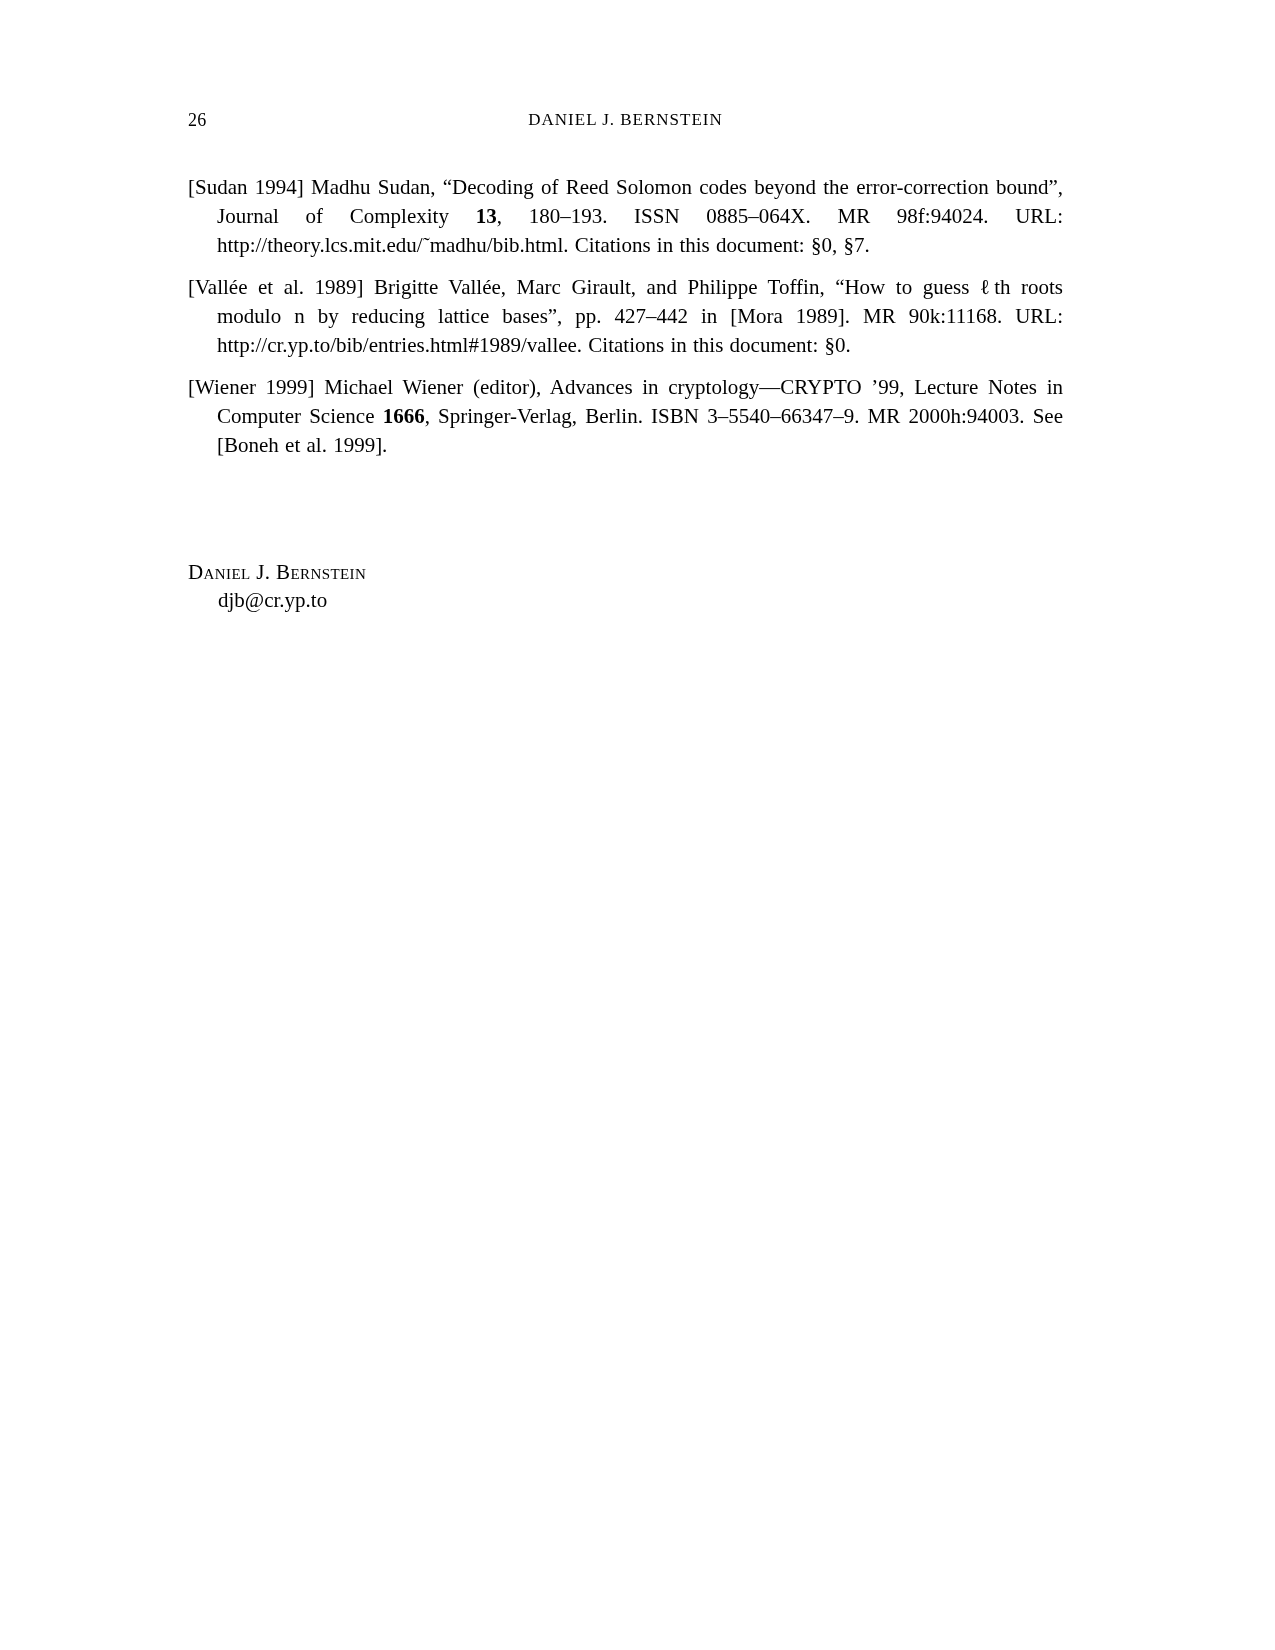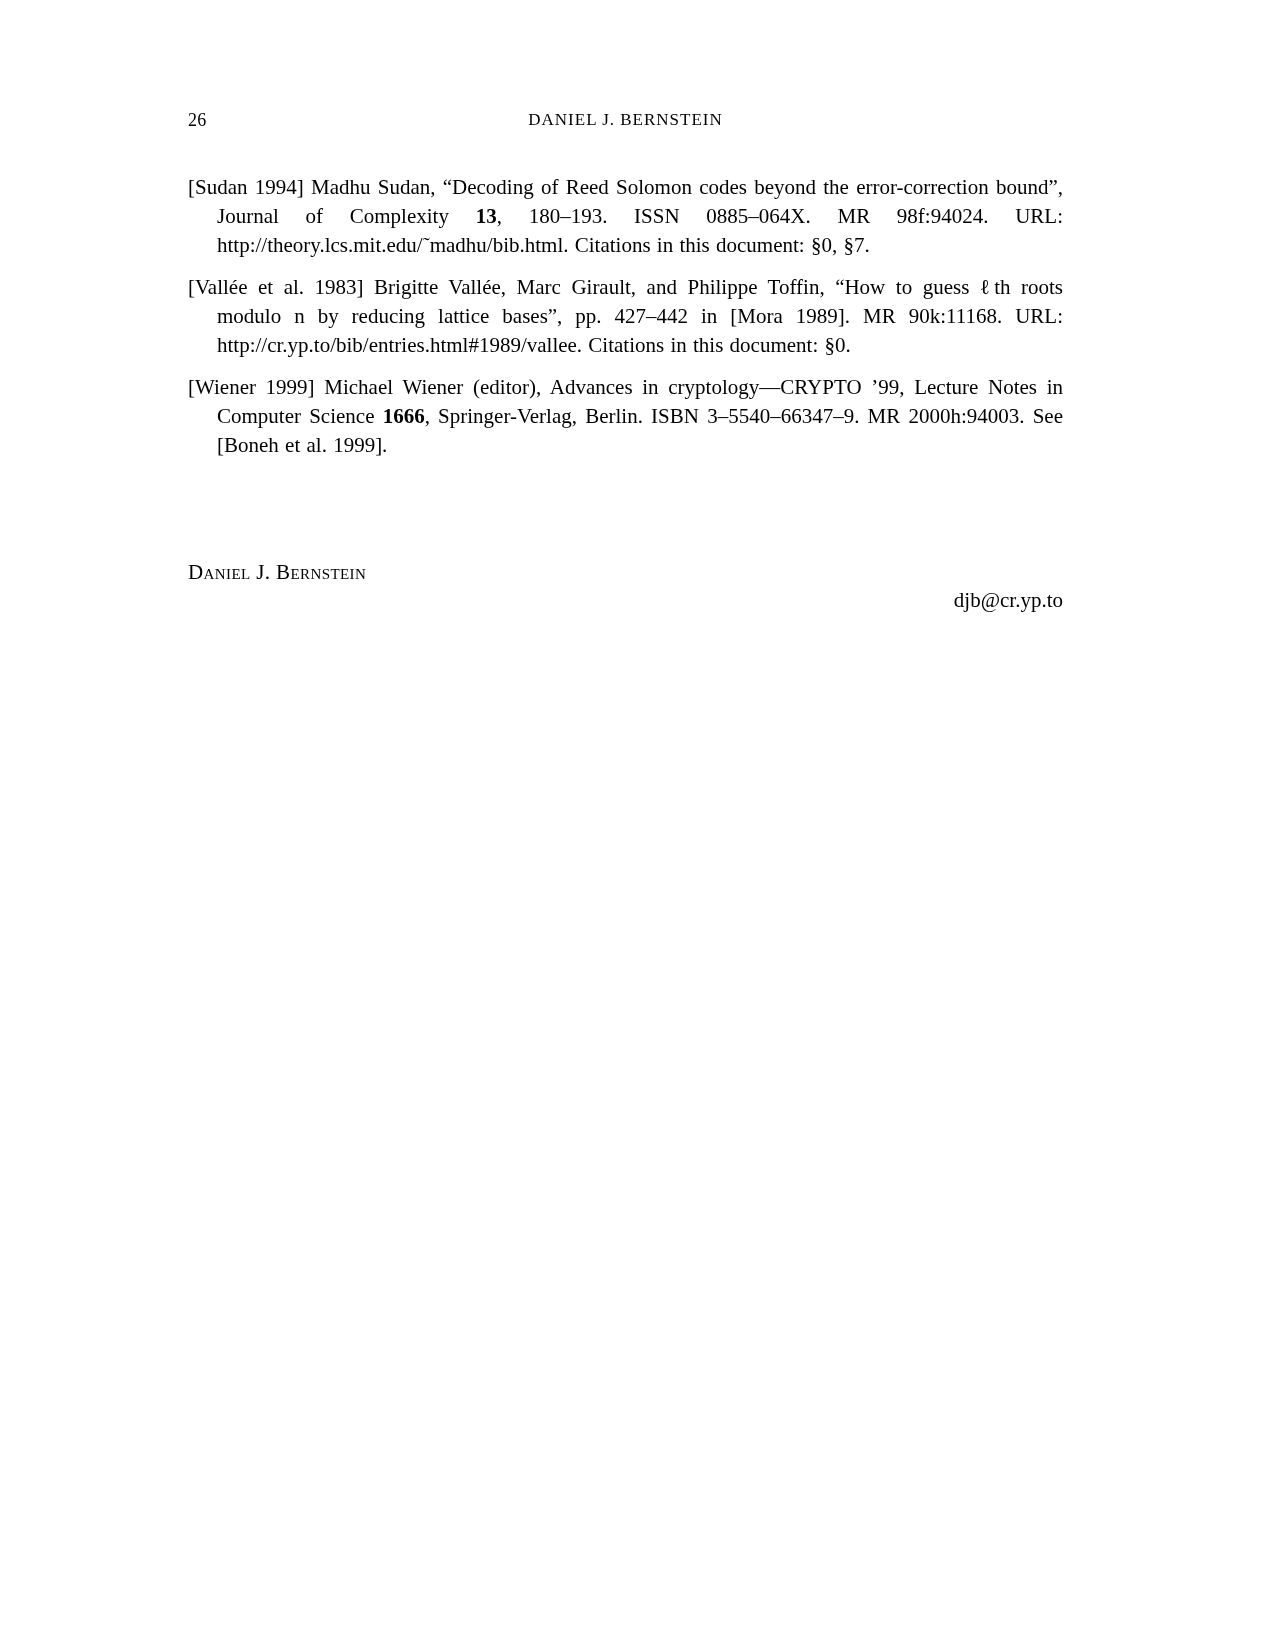--- a/index.html
+++ b/index.html
@@ -59,35 +59,35 @@
   .address {
     position: absolute;
     top: 558px;
     left: 188px;
     width: 875px;
     font-size: 21px;
     line-height: 28px;
   }
   .addr-line { white-space: nowrap; }
   .addr-line.sc { font-variant: small-caps; letter-spacing: 0.4px; }
-  .addr-line.indent { padding-left: 30px; text-align: right; }
+  .addr-line.indent { padding-left: 30px; }
 </style>
 </head>
 <body>
 
 <div class="page">
 
   <header class="running-head">
     <span class="page-number">26</span>
     <span class="running-title">DANIEL J. BERNSTEIN</span>
   </header>
 
   <main class="references">
       <p class="ref"><span class="">[Sudan 1994] Madhu Sudan, “Decoding of Reed Solomon codes beyond the error-correction bound”, </span><span class="it">Journal of Complexity</span><span class=""> </span><span class="bd">13</span><span class="">, 180–193. ISSN 0885–064X. MR 98f:94024. URL: http://theory.lcs.mit.edu/˜madhu/bib.html. Citations in this document: §0, §7.</span></p>
-      <p class="ref"><span class="">[Vallée et al. 1983] Brigitte Vallée, Marc Girault, and Philippe Toffin, “How to guess </span><span class="it">ℓ</span><span class="">th roots modulo </span><span class="it">n</span><span class=""> by reducing lattice bases”, pp. 427–442 in [Mora 1989]. MR 90k:11168. URL: http://cr.yp.to/bib/entries.html#1989/vallee. Citations in this document: §0.</span></p>
+      <p class="ref"><span class="">[Vallée et al. 1989] Brigitte Vallée, Marc Girault, and Philippe Toffin, “How to guess </span><span class="it">ℓ</span><span class="">th roots modulo </span><span class="it">n</span><span class=""> by reducing lattice bases”, pp. 427–442 in [Mora 1989]. MR 90k:11168. URL: http://cr.yp.to/bib/entries.html#1989/vallee. Citations in this document: §0.</span></p>
       <p class="ref"><span class="">[Wiener 1999] Michael Wiener (editor), </span><span class="it">Advances in cryptology—CRYPTO ’99</span><span class="">, Lecture Notes in Computer Science </span><span class="bd">1666</span><span class="">, Springer-Verlag, Berlin. ISBN 3–5540–66347–9. MR 2000h:94003. See [Boneh et al. 1999].</span></p>
     </main>
 
   <section class="address">
       <div class="addr-line sc">Daniel J. Bernstein</div>
       <div class="addr-line indent">djb@cr.yp.to</div>
     </section>
 
 </div>
 

